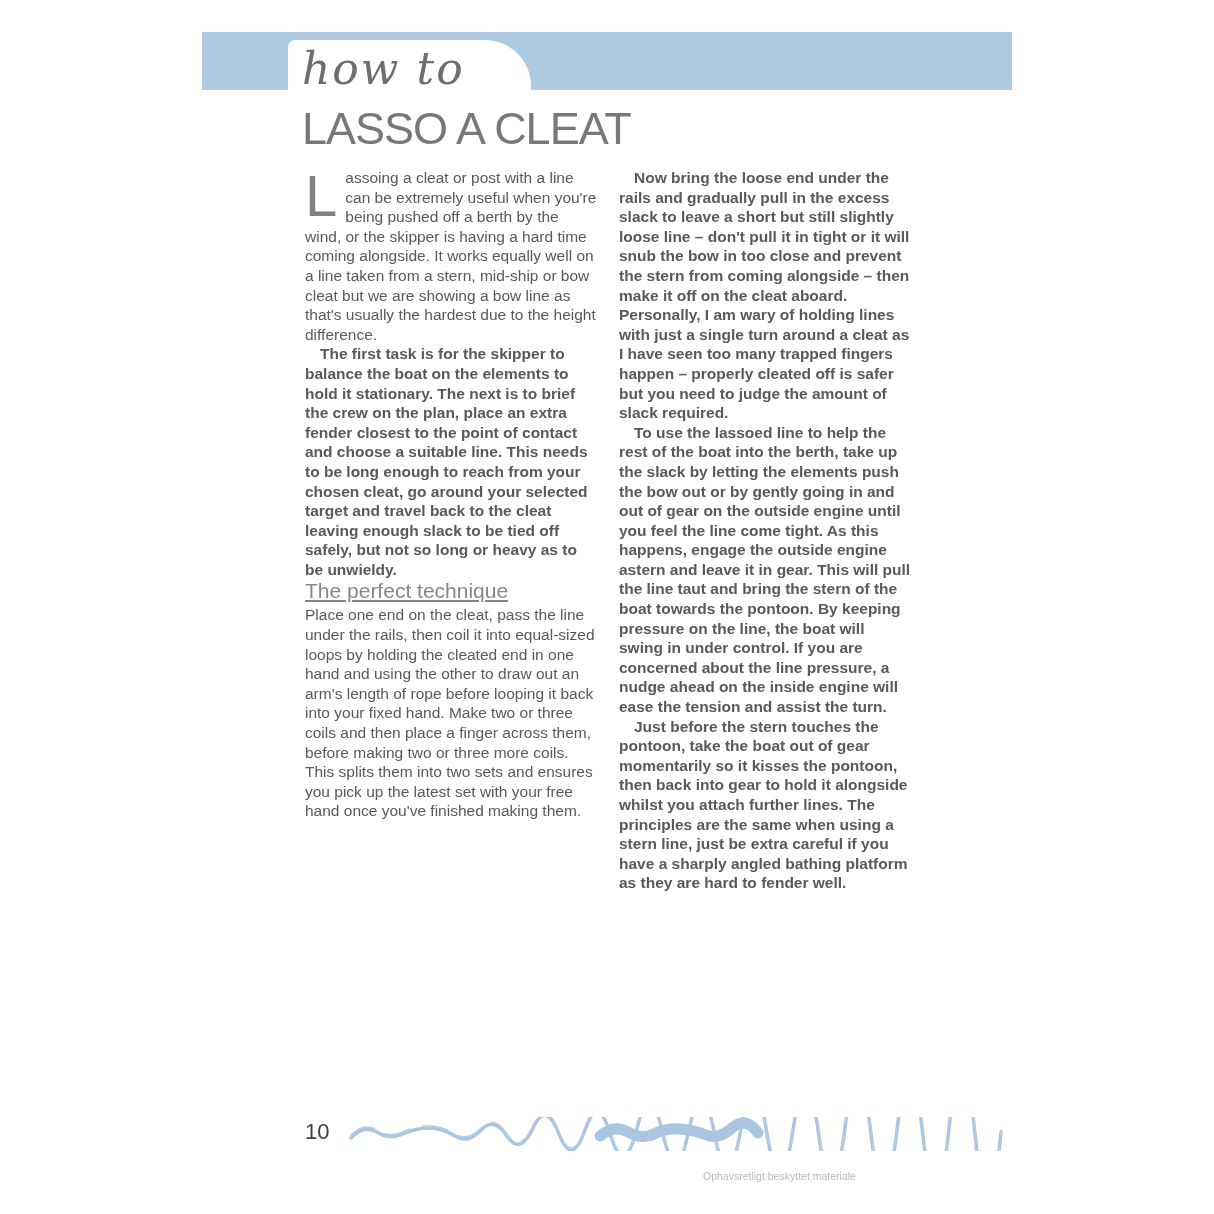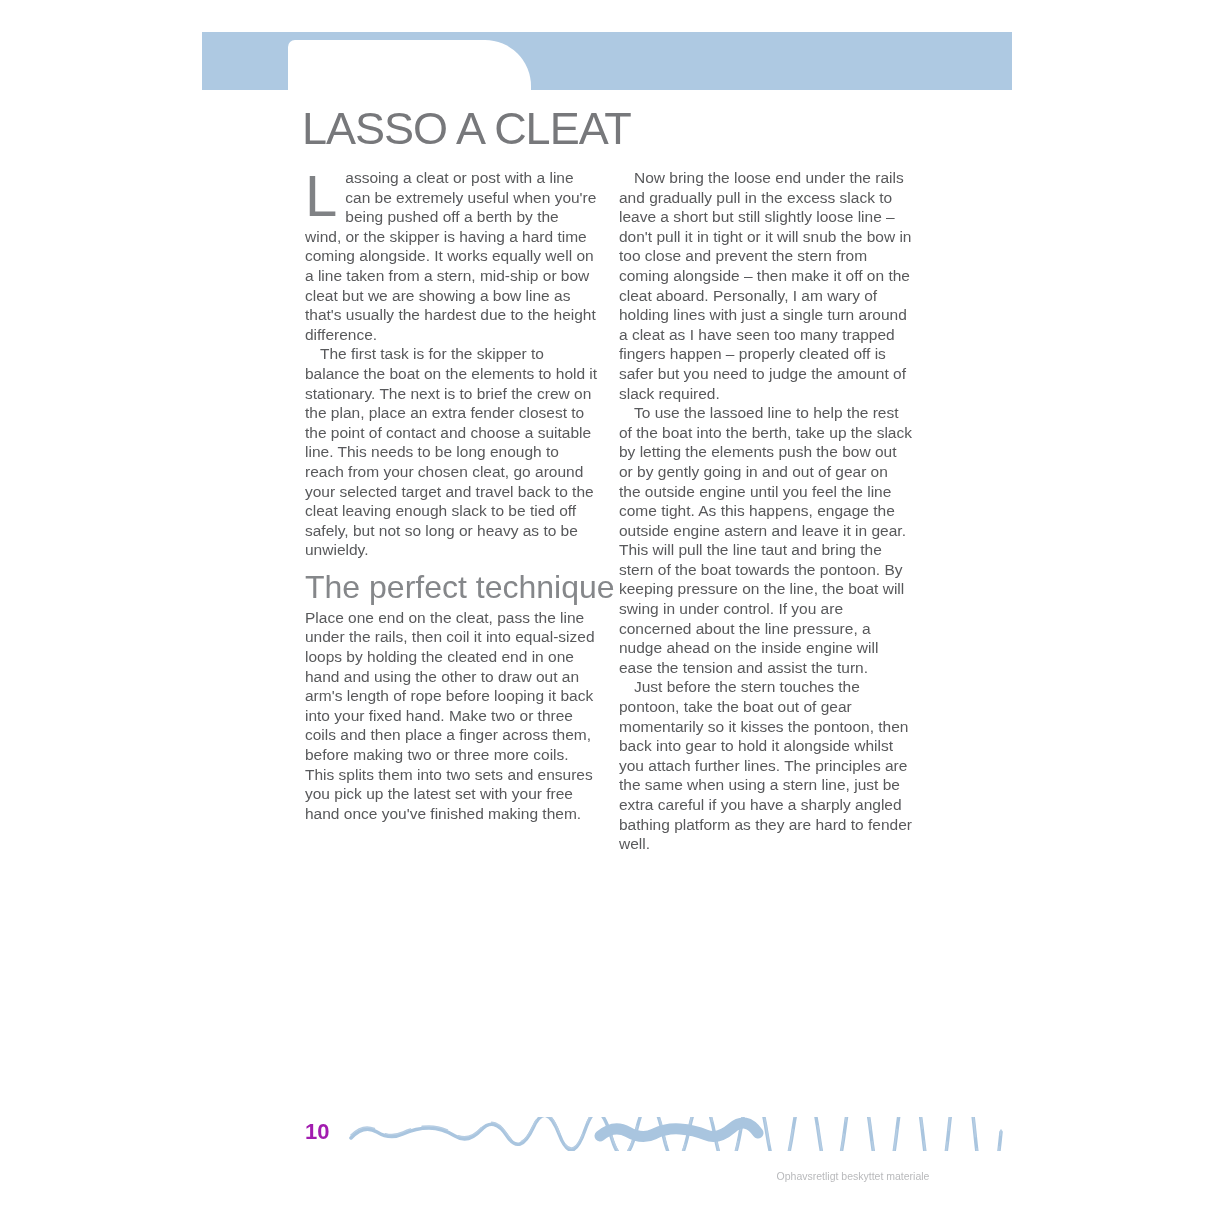--- a/index.html
+++ b/index.html
@@ -52,68 +52,70 @@
     width: 607px;
     display: flex;
     gap: 21px;
   }
   .col { width: 293px; }
   .col p {
     font-size: 15.5px;
     line-height: 19.6px;
     color: #58595b;
   }
-  .col p.indent { text-indent: 15px; }
+  .col p.indent { text-indent: 15px; font-weight: bold; }
   .dropcap {
     float: left;
     font-size: 58px;
     line-height: 50px;
     height: 54px;
     margin: 3px 8px 0 0;
     color: #808285;
     font-weight: 400;
   }
   .subheading {
-    font-size: 32px;
+    font-size: 21px;
     font-weight: 400;
     letter-spacing: 0;
     color: #85878a;
-    margin-top: 9px;
+    margin-top: 0;
     margin-bottom: 2px;
     white-space: nowrap;
+    text-decoration: underline;
   }
 
   
   .pagenum {
     position: absolute;
     left: 305px; top: 1119px;
     font-size: 22px;
-    font-weight: 700;
-    color: #a21caf;
+    font-weight: 400;
+    color: #404040;
   }
   .wave {
     position: absolute;
     left: 348px; top: 1117px;
   }
   .copyright {
     position: absolute;
     left: 703px; top: 1170px;
     width: 300px;
-    text-align: center;
+    text-align: left;
     font-size: 10.5px;
     color: #b9babc;
   }
 </style>
 </head>
 <body>
 
 <div class="page">
 
   <div class="band"></div>
   <div class="band-tab"></div>
+  <div class="kicker">how to</div>
   <h1 class="title">LASSO A CLEAT</h1>
 
   <main class="columns">
     <div class="col">
       <p><span class="dropcap">L</span><span>assoing a cleat or post with a line can be extremely useful when you're being pushed off a berth by the wind, or the skipper is having a hard time coming alongside. It works equally well on a line taken from a stern, mid-ship or bow cleat but we are showing a bow line as that's usually the hardest due to the height difference.</span></p>
       <p class="indent">The first task is for the skipper to balance the boat on the elements to hold it stationary. The next is to brief the crew on the plan, place an extra fender closest to the point of contact and choose a suitable line. This needs to be long enough to reach from your chosen cleat, go around your selected target and travel back to the cleat leaving enough slack to be tied off safely, but not so long or heavy as to be unwieldy.</p>
       <h2 class="subheading">The perfect technique</h2>
       <p>Place one end on the cleat, pass the line under the rails, then coil it into equal-sized loops by holding the cleated end in one hand and using the other to draw out an arm's length of rope before looping it back into your fixed hand. Make two or three coils and then place a finger across them, before making two or three more coils. This splits them into two sets and ensures you pick up the latest set with your free hand once you've finished making them.</p>
     </div>
     <div class="col">

